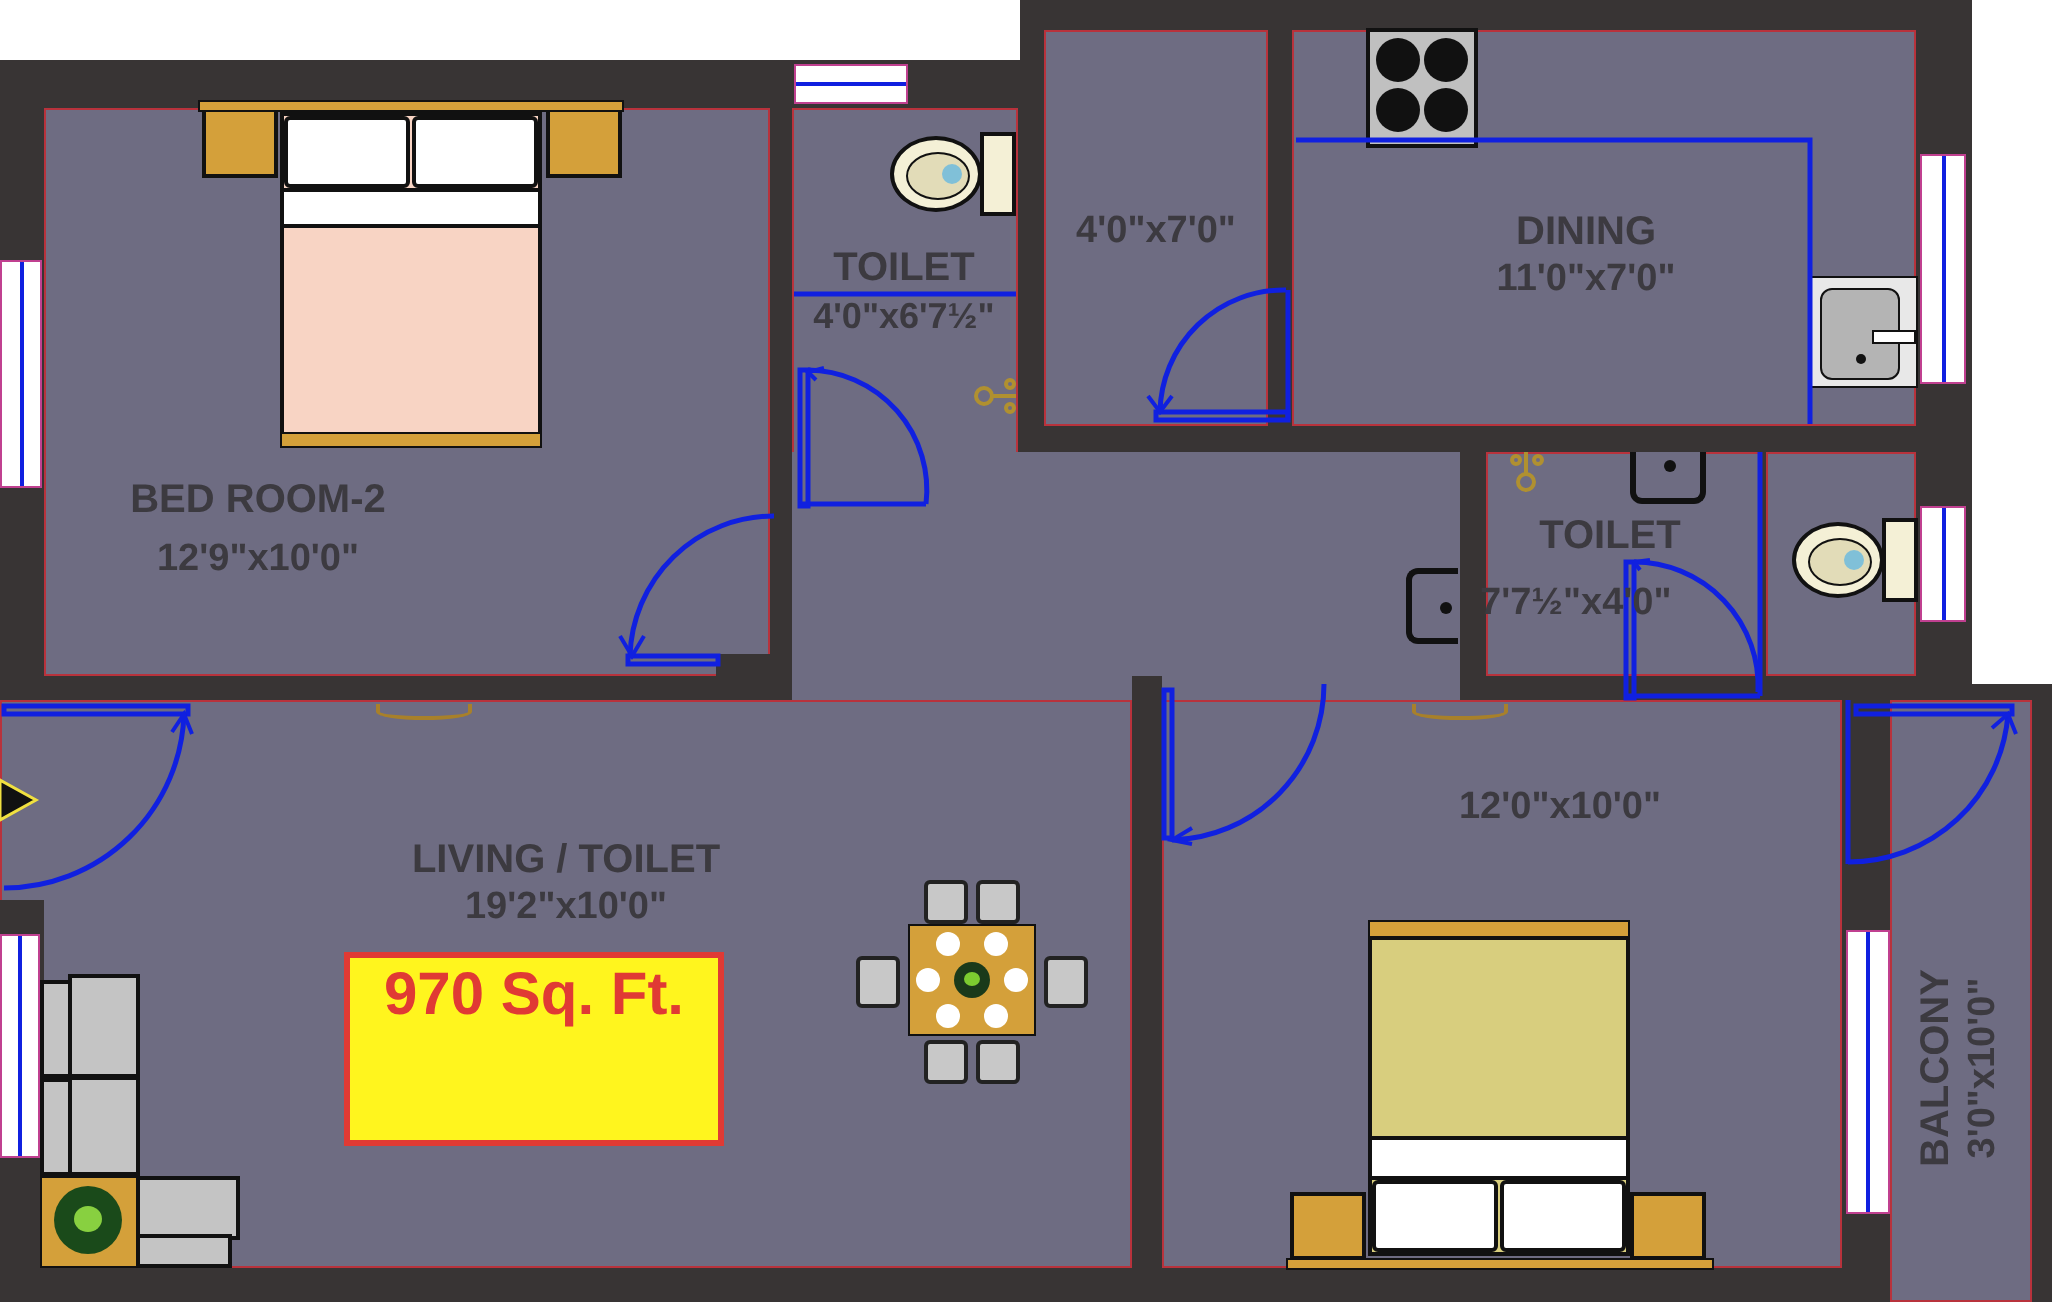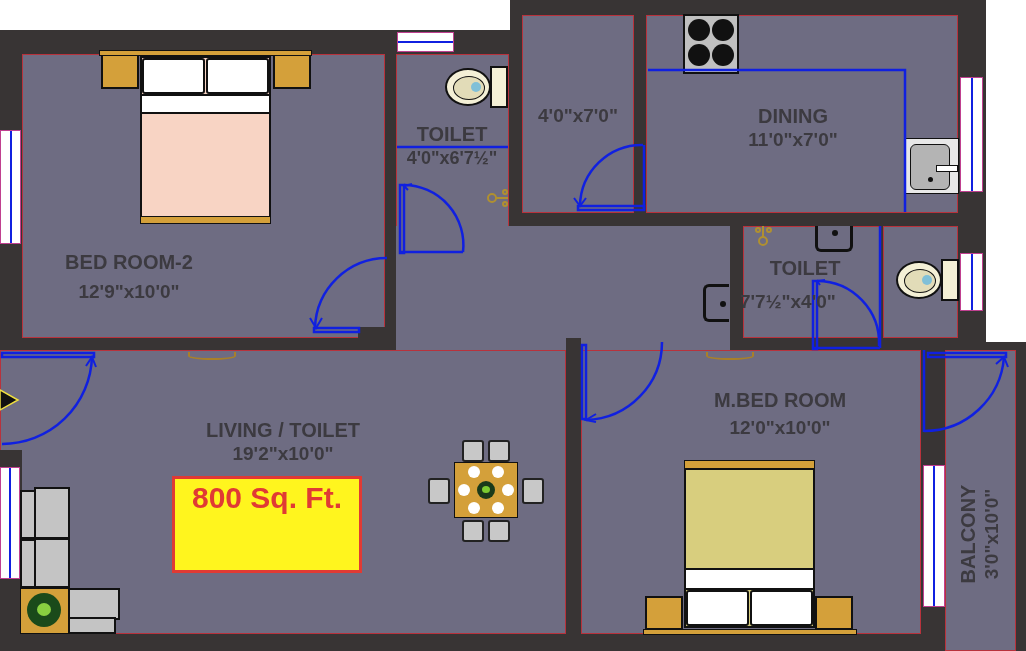--- a/index.html
+++ b/index.html
@@ -190,21 +190,21 @@
       <line x1="496" y1="198" x2="508" y2="198"></line>
       <circle cx="505" cy="192" r="2"></circle>
       <circle cx="505" cy="204" r="2"></circle>
     <circle cx="763" cy="241" r="4"></circle>
       <line x1="763" y1="237" x2="763" y2="226"></line>
       <circle cx="758" cy="230" r="2"></circle>
       <circle cx="769" cy="230" r="2"></circle>
   </g>
 </svg>
 
-<div class="lbl" style="left:40px;top:250px;width:178px;">
+<div class="lbl" style="left:40px;top:238px;width:178px;">
   <span class="t">BED ROOM-2</span>
   <span class="d" style="margin-top:6px;">12'9"x10'0"</span>
 </div>
 <div class="lbl" style="left:396px;top:122px;width:112px;">
   <span class="t">TOILET</span>
   <span class="d" style="font-size:18px;">4'0"x6'7½"</span>
 </div>
 <div class="lbl" style="left:522px;top:104px;width:112px;">
   <span class="d">4'0"x7'0"</span>
 </div>
@@ -214,23 +214,22 @@
 </div>
 <div class="lbl" style="left:740px;top:256px;width:130px;">
   <span class="t">TOILET</span>
   <span class="d" style="margin-top:10px;text-align:left;">7'7½"x4'0"</span>
 </div>
 <div class="lbl" style="left:180px;top:418px;width:206px;">
   <span class="t">LIVING / TOILET</span>
   <span class="d">19'2"x10'0"</span>
 </div>
 <div class="lbl" style="left:690px;top:388px;width:180px;">
-  <span class="t">M.BED ROOM</span>
   <span class="d" style="margin-top:4px;">12'0"x10'0"</span>
 </div>
 <div class="lbl" style="left:905px;top:510px;width:150px;transform:rotate(-90deg);transform-origin:center;">
   <span class="t">BALCONY</span>
   <span class="d">3'0"x10'0"</span>
 </div>
 
 <div class="badge">
-  <span>800 Sq. Ft.</span>
+  <span>970 Sq. Ft.</span>
 </div>
 
 </body></html>

